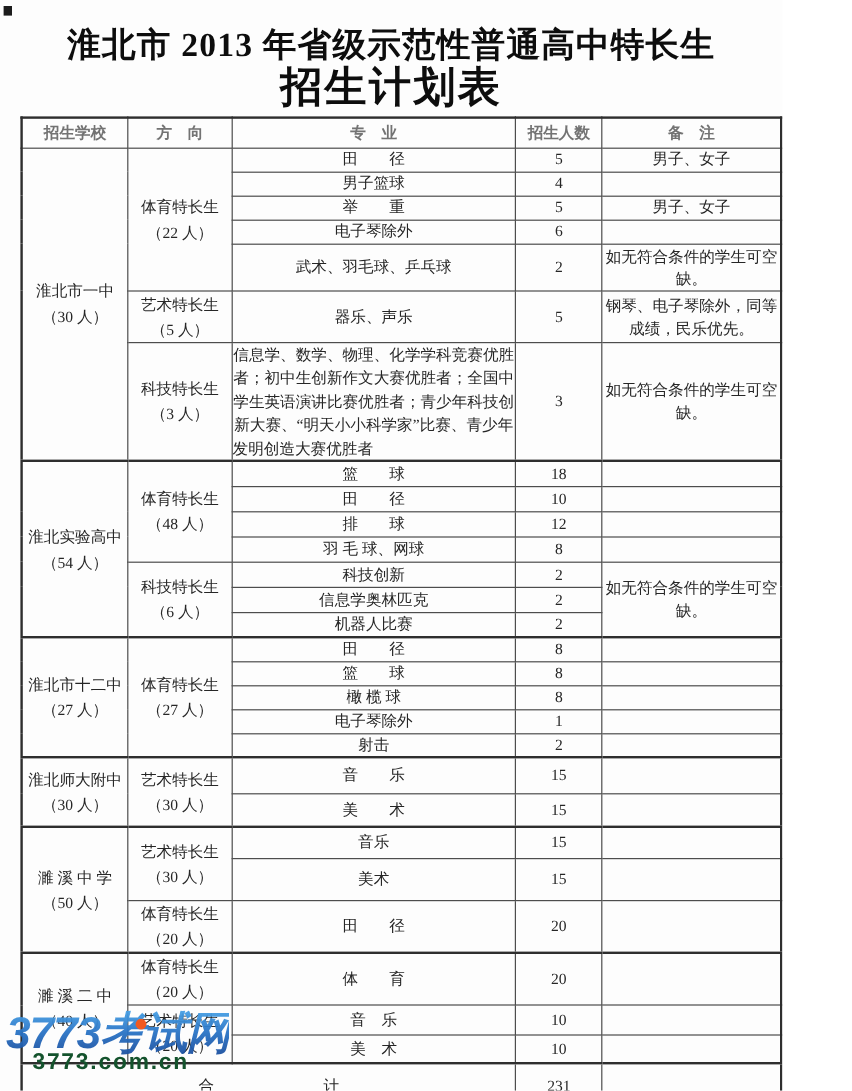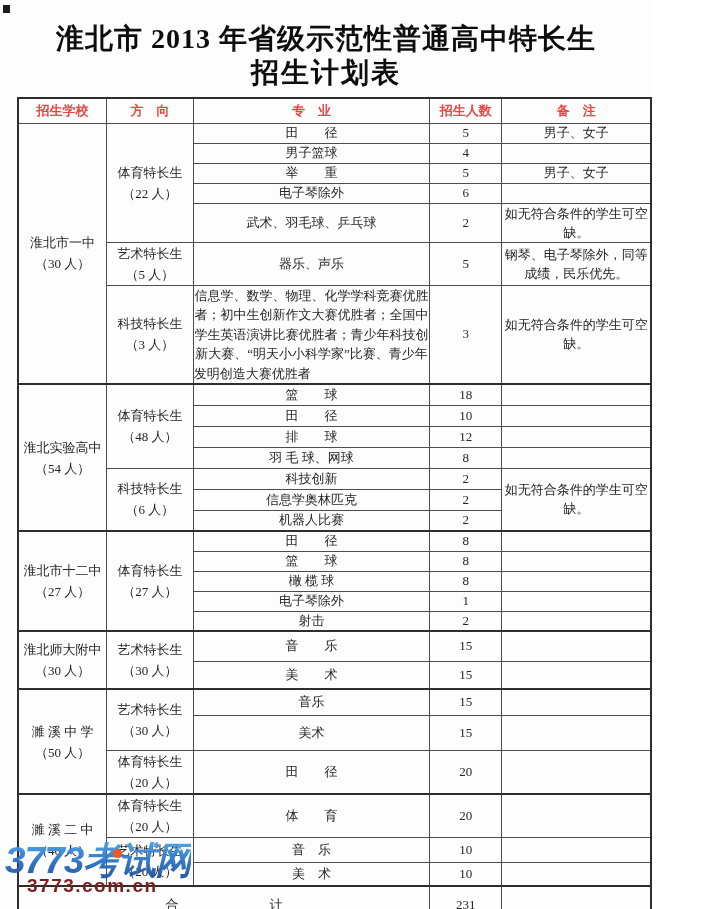--- a/index.html
+++ b/index.html
@@ -7,34 +7,34 @@
   .page {
     position:relative; width:652px; height:909px;
     background:#fdfdfd; overflow:hidden;
     font-family:"Liberation Serif","DejaVu Serif",serif;
     color:#222;
   }
   .speck { position:absolute; left:3px; top:5px; width:7px; height:8px; background:#1c1c1c; }
   .title { position:absolute; top:22px; left:0; width:100%; text-align:center;
            font-weight:bold; color:#0d0d0d; }
   .title .t1 { font-size:28px; line-height:34px; letter-spacing:1px; }
-  .title .t2 { font-size:28px; line-height:34px; letter-spacing:2px; }
+  .title .t2 { font-size:35px; line-height:34px; letter-spacing:2px; }
 
   table.plan {
     position:absolute; left:17px; top:97px;
     border-collapse:collapse; table-layout:fixed;
     border:2px solid #2e2e2e;
   }
   .plan td, .plan th {
     border:1px solid #4d4d4d;
     font-size:13px; font-weight:normal;
     text-align:center; vertical-align:middle;
     padding:0; overflow:hidden; color:#262626;
   }
-  .plan th { font-weight:bold; color:#ef4444; }
+  .plan th { font-weight:bold; color:#737373; }
   tr.sec td, tr.sec th { border-top:2px solid #2e2e2e; }
 
   tr.h25{height:25px} tr.h20{height:20px} tr.h21{height:21px}
   tr.h43{height:43px} tr.h81{height:81px} tr.h30{height:30px}
   tr.h28{height:28px} tr.h26{height:26px} tr.h35{height:35px}
   tr.h44{height:44px} tr.h23{height:23px} tr.h39{height:39px}
 
   .two-line div { line-height:21px; }
   .major-long { font-size:12.5px; text-align:justify; text-align-last:left;
                 padding:3px 9px; line-height:19.5px; }
@@ -51,21 +51,21 @@
   @supports (-webkit-background-clip:text) or (background-clip:text) {
     .wm-logo {
       background:linear-gradient(180deg,#49a2e6 0%,#2a74c6 48%,#1b4f9e 100%);
       -webkit-background-clip:text; background-clip:text; color:transparent;
     }
   }
   .wm-dot { position:absolute; left:113px; top:849px; width:9px; height:9px;
             border-radius:50%; background:#f2591f; z-index:6; }
   .wm-site { position:absolute; left:27px; top:875px; z-index:5;
              font-family:"Liberation Sans","DejaVu Sans",sans-serif;
-             font-weight:bold; font-size:19px; letter-spacing:1.5px; color:#7f1d1d; }
+             font-weight:bold; font-size:19px; letter-spacing:1.5px; color:#14532d; }
 </style>
 </head>
 <body>
 
 <div class="page">
   <div class="speck"></div>
 
   <div class="title">
     <div class="t1">淮北市 2013 年省级示范性普通高中特长生</div>
     <div class="t2">招生计划表</div>

